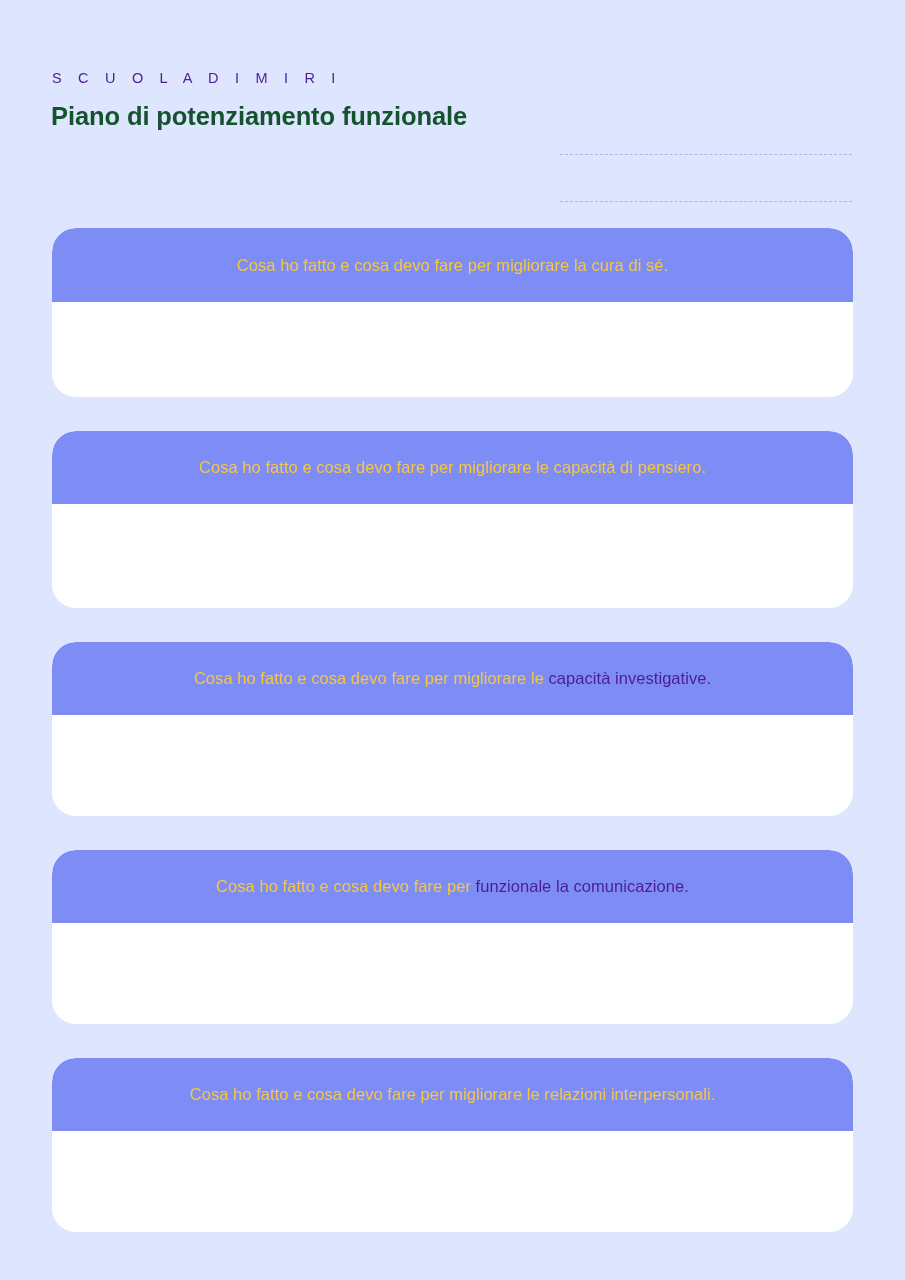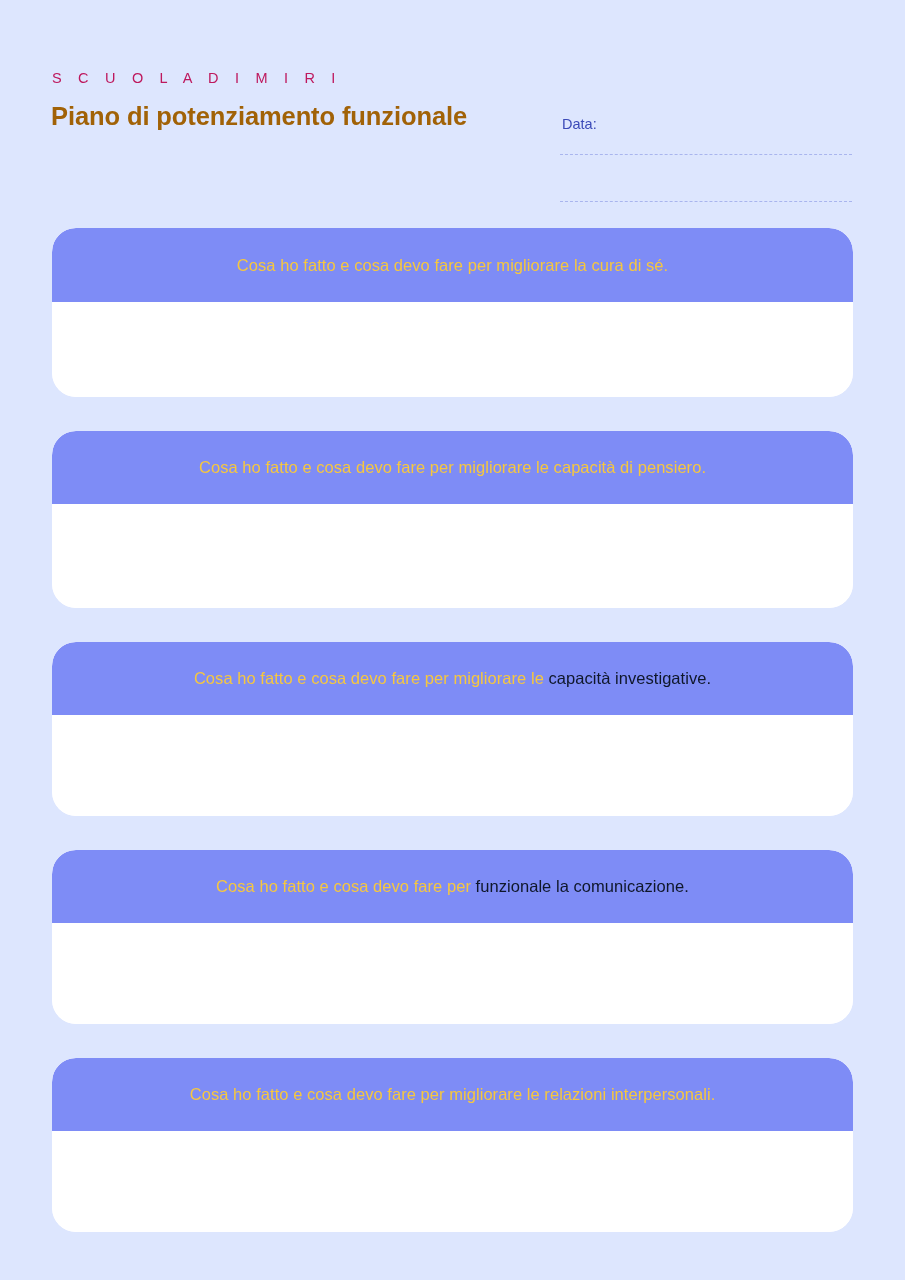--- a/index.html
+++ b/index.html
@@ -32,33 +32,33 @@
     height: 214px;
   }
 
   .brand-eyebrow {
     position: absolute;
     left: 52px;
     top: 70px;
     font-size: 14.5px;
     font-weight: 400;
     letter-spacing: 6.2px;
-    color: #be185d;
+    color: #4c1d95;
     white-space: nowrap;
   }
 
   .doc-title {
     position: absolute;
     left: 51px;
     top: 102px;
     width: 420px;
     font-size: 25.5px;
     font-weight: bold;
     line-height: 1.13;
-    color: #a16207;
+    color: #14532d;
     letter-spacing: -0.1px;
   }
 
   
   .meta-block {
     position: absolute;
     left: 560px;
     top: 112px;
     width: 292px;
   }
@@ -116,21 +116,21 @@
   }
 
   .card-header-text {
     font-size: 16.5px;
     line-height: 1.25;
     color: #f6c73f;
     letter-spacing: 0.05px;
   }
 
   .card-header-text .tail {
-    color: #0f172a;
+    color: #4c1d95;
   }
 
   .card-body {
     background: #ffffff;
     border-radius: 0 0 24px 24px;
   }
 
   
   .card-1 .card-header { height: 74px; }
   .card-1 .card-body   { height: 95px; }
@@ -154,21 +154,20 @@
 
   <div class="header">
 
     <div class="brand-eyebrow">S C U O L A   D I   M I R I</div>
 
     <div class="doc-title">Piano di potenziamento funzionale</div>
 
     <div class="meta-block">
 
       <div class="meta-row">
-        <span class="meta-label">Data:</span>
         <span class="meta-rule"></span>
       </div>
 
       <div class="meta-row">
         <span class="meta-rule"></span>
       </div>
 
     </div>
   </div>
 

